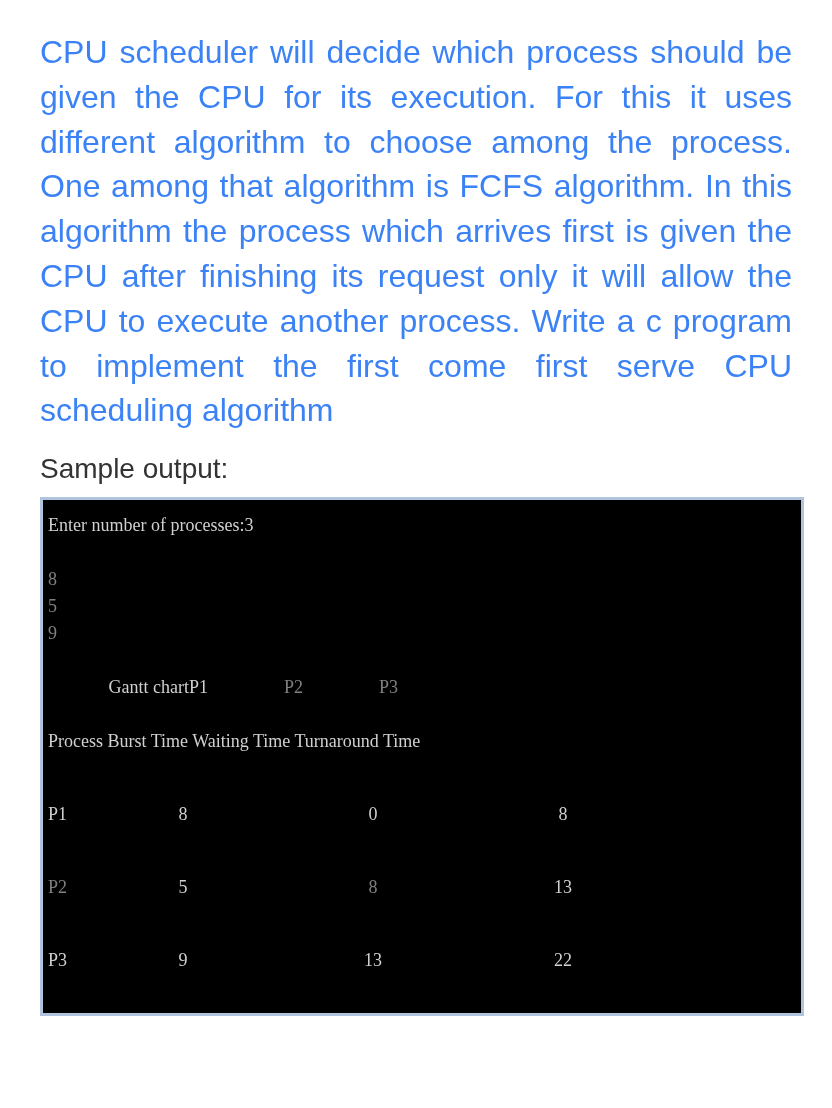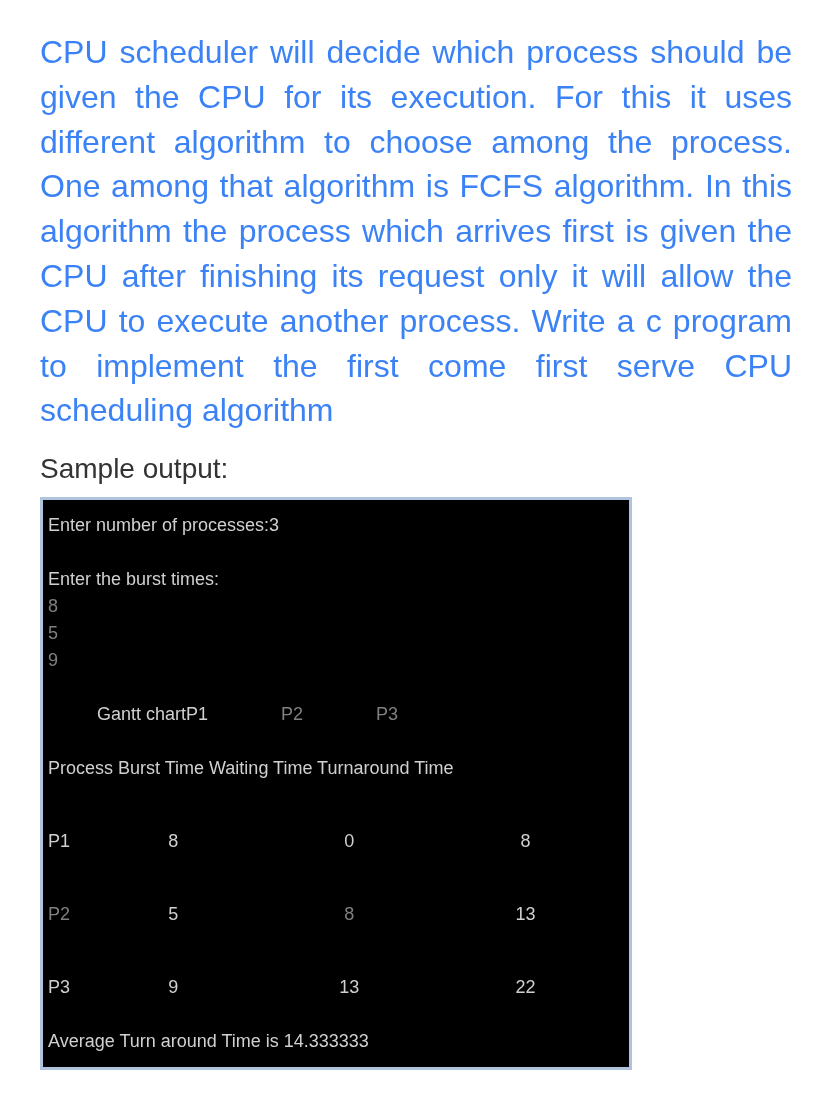--- a/index.html
+++ b/index.html
@@ -21,27 +21,27 @@
       margin-bottom: 20px;
     }
     .sample-label {
       font-size: 28px;
       color: #333333;
       margin-bottom: 12px;
     }
     .terminal {
       background: #000000;
       color: #d0d0d0;
-      font-family: Liberation Sans, sans-serif;
+      font-family: Liberation Serif, serif;
       font-size: 18px;
       padding: 12px 20px 12px 5px;
       line-height: 1.5;
       white-space: pre;
       border: 3px solid #b0c4de;
-      width: 592px;
+      width: 764px;
     }
     .terminal .gray {
       color: #808080;
     }
     .terminal-line {
       display: block;
     }
     .process-row {
       display: flex;
       margin-top: 46px;
@@ -73,16 +73,16 @@
     }
   </style>
 </head>
 <body>
 
 <div class="question-text">CPU scheduler will decide which process should be given the CPU for its execution. For this it uses different algorithm to choose among the process. One among that algorithm is FCFS algorithm. In this algorithm the process which arrives first is given the CPU after finishing its request only it will allow the CPU to execute another process. Write a c program to implement the first come first serve CPU scheduling algorithm</div>
 
 <div class="sample-label">Sample output:</div>
 
 <div class="terminal"><span class="terminal-line">Enter number of processes:3</span>
-<span class="terminal-line">Enter the burst times:</span><span class="terminal-line gray">8</span><span class="terminal-line gray">5</span><span class="terminal-line gray">9</span>
+<span class="terminal-line gray">8</span><span class="terminal-line gray">5</span><span class="terminal-line gray">9</span>
 <span class="gantt-row"><span class="gantt-label">Gantt chartP1</span><span class="gantt-p gray">P2</span><span class="gantt-p gray">P3</span></span>
 <span class="terminal-line">Process Burst Time Waiting Time Turnaround Time</span><span class="process-row"><span class="col-proc">P1</span><span class="col-burst">8</span><span class="col-wait">0</span><span class="col-tat">8</span></span><span class="process-row"><span class="col-proc gray">P2</span><span class="col-burst">5</span><span class="col-wait gray">8</span><span class="col-tat">13</span></span><span class="process-row"><span class="col-proc">P3</span><span class="col-burst">9</span><span class="col-wait">13</span><span class="col-tat">22</span></span>
-<span class="terminal-line">Average Turn around Time is 14.333333</span></div>
+</div>
 
 </body></html>

